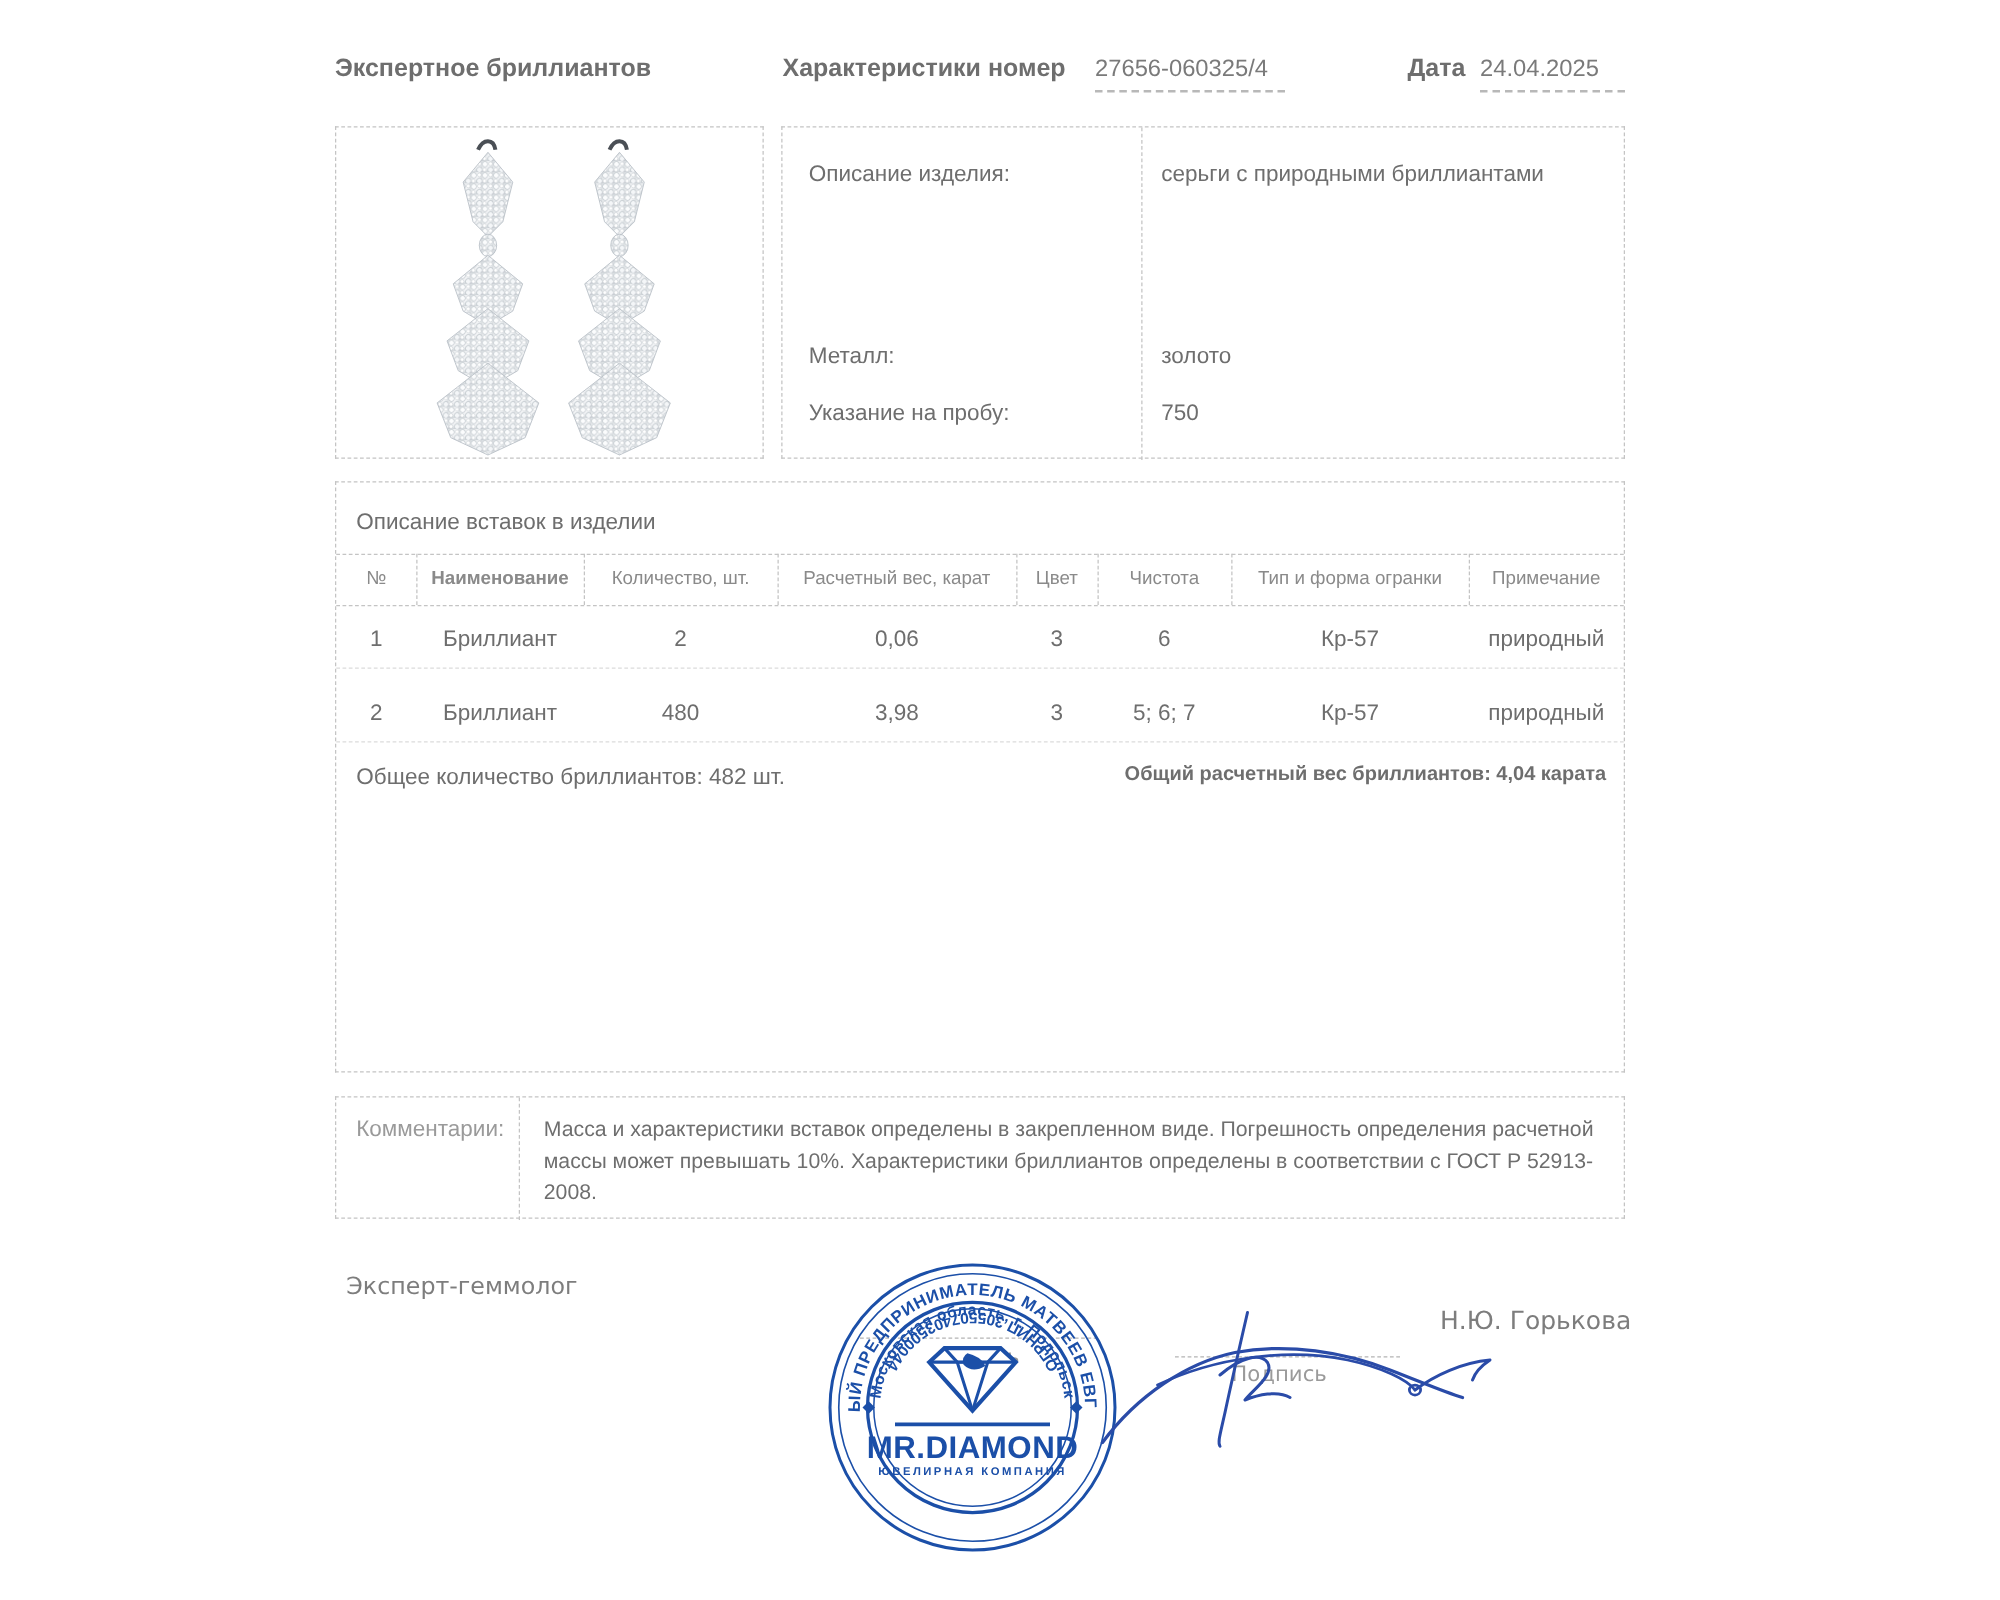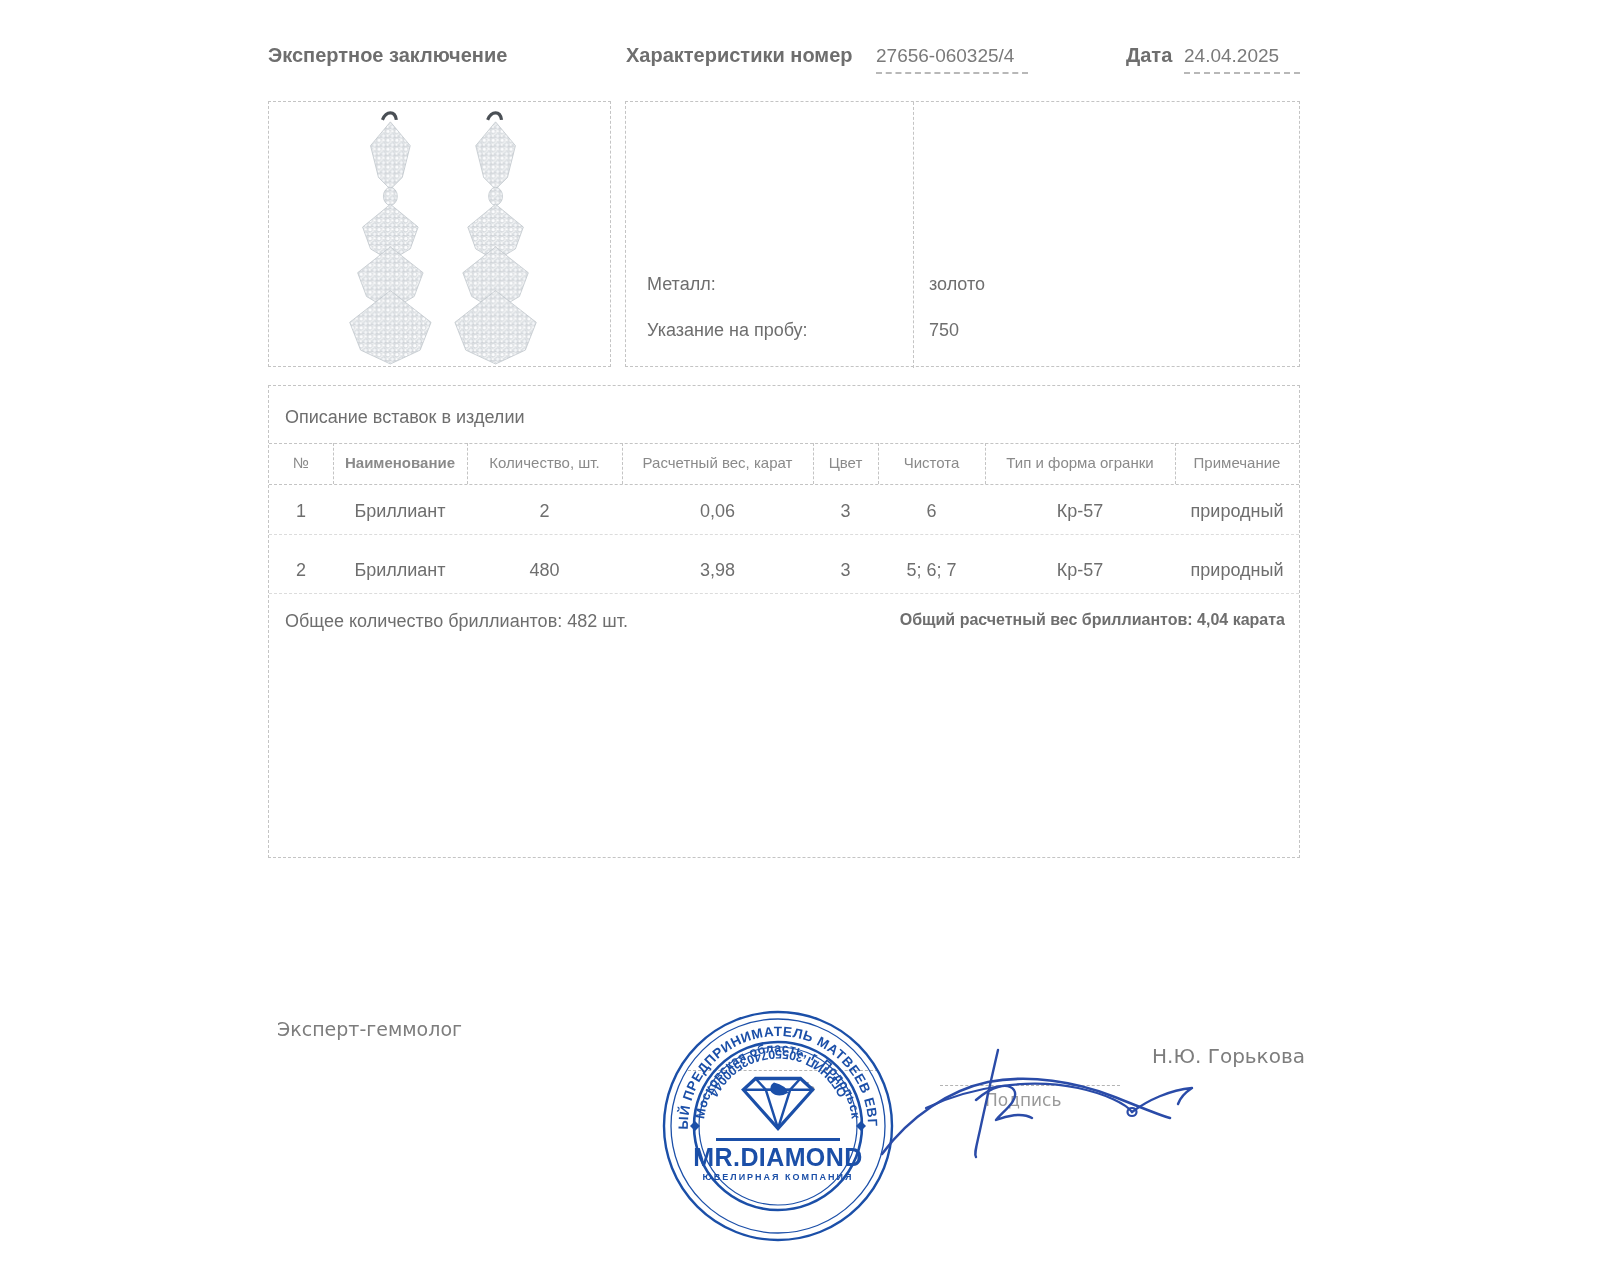--- a/index.html
+++ b/index.html
@@ -333,21 +333,21 @@
     width: 330px;
     height: 130px;
   }
 </style>
 </head>
 <body>
 
 <div class="page">
 
   <div class="header">
-    <div class="hdr-title">Экспертное заключение</div>
+    <div class="hdr-title">Экспертное бриллиантов</div>
     <div class="hdr-reg-label">Характеристики номер</div>
     <div class="hdr-reg-value">27656-060325/4</div>
     <div class="hdr-date-label">Дата</div>
     <div class="hdr-date-value">24.04.2025</div>
   </div>
 
   <div class="photo-box">
     <svg class="earrings" viewBox="0 0 343 266" xmlns="http://www.w3.org/2000/svg">
       <defs>
         <radialGradient id="pave" cx="45%" cy="35%" r="70%">
@@ -396,20 +396,24 @@
         <path d="M122 103 L150 126 L142 148 L122 160 L102 148 L94 126 Z" fill="url(#stones)" stroke="#b9c0c6" stroke-width="0.7"></path>
         <path d="M122 146 L155 172 L146 196 L122 210 L98 196 L89 172 Z" fill="url(#stones)" stroke="#b9c0c6" stroke-width="0.7"></path>
         <path d="M122 190 L163 222 L152 250 L122 264 L92 250 L81 222 Z" fill="url(#stones)" stroke="#b9c0c6" stroke-width="0.7"></path>
       </g>
     </svg>
   </div>
 
   <div class="info-box">
     <div class="info-divider"></div>
 
+    <div class="info-row" style="top:27px;">
+      <span class="info-label">Описание изделия:</span>
+      <span class="info-value">серьги с природными бриллиантами</span>
+    </div>
 
 
     <div class="info-row" style="top:172px;">
       <span class="info-label">Металл:</span>
       <span class="info-value">золото</span>
     </div>
 
     <div class="info-row" style="top:218px;">
       <span class="info-label">Указание на пробу:</span>
       <span class="info-value">750</span>
@@ -462,20 +466,25 @@
       <div class="td" style="left:716px; width:190px; top:174px;">Кр-57</div>
       <div class="td" style="left:906px; width:124px; top:174px;">природный</div>
     </div>
 
     <div class="row-sep" style="top:207px;"></div>
 
     <div class="totals-left">Общее количество бриллиантов: 482 шт.</div>
     <div class="totals-right">Общий расчетный вес бриллиантов: 4,04 карата</div>
   </div>
 
+  <div class="comments-box">
+    <div class="comments-divider"></div>
+    <div class="comments-label">Комментарии:</div>
+    <div class="comments-text">Масса и характеристики вставок определены в закрепленном виде. Погрешность определения расчетной массы может превышать 10%. Характеристики бриллиантов определены в соответствии с ГОСТ Р 52913-2008.</div>
+  </div>
 
   <div class="footer">
 
     <div class="expert-title">Эксперт-геммолог</div>
 
     <div class="stamp-line"></div>
     <div class="stamp-label">Печать</div>
 
     <div class="sign-line"></div>
     <div class="sign-label">Подпись</div>

